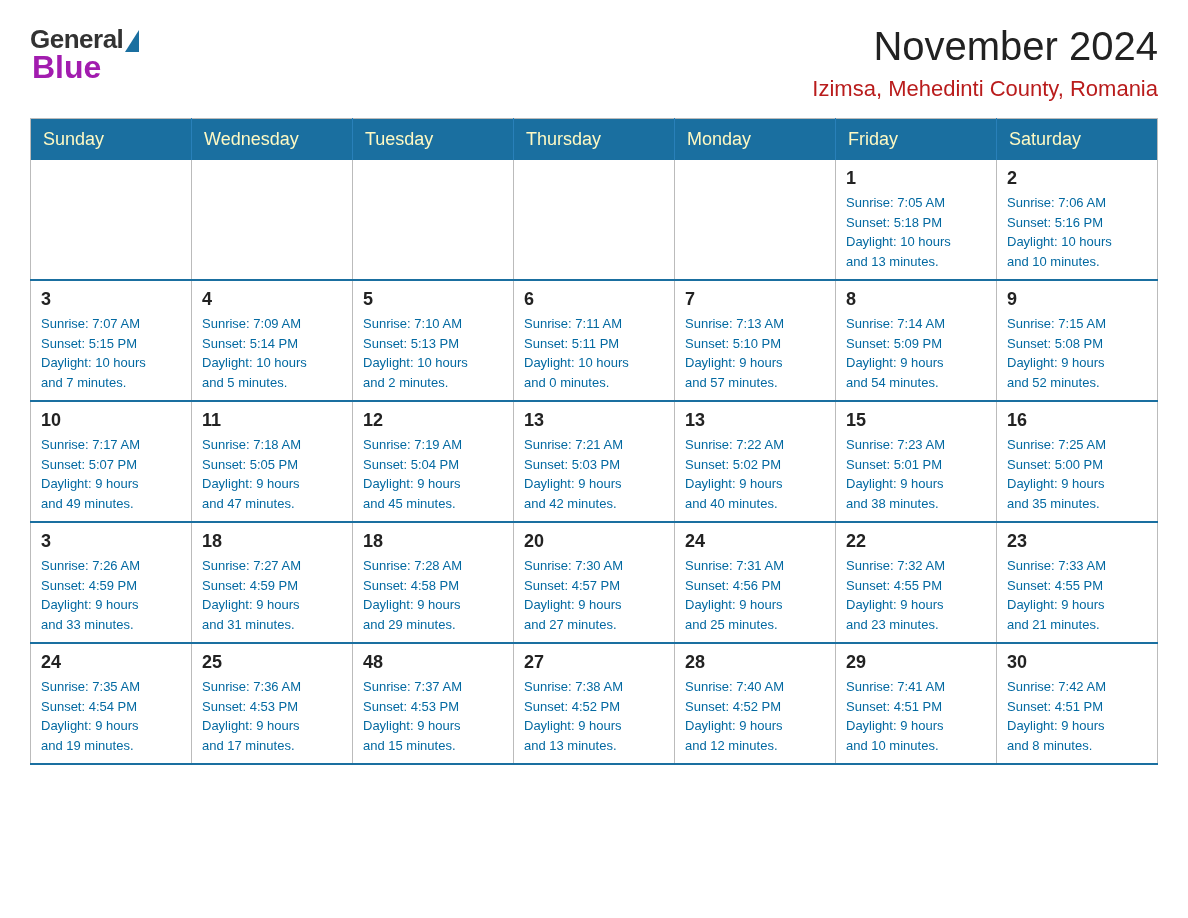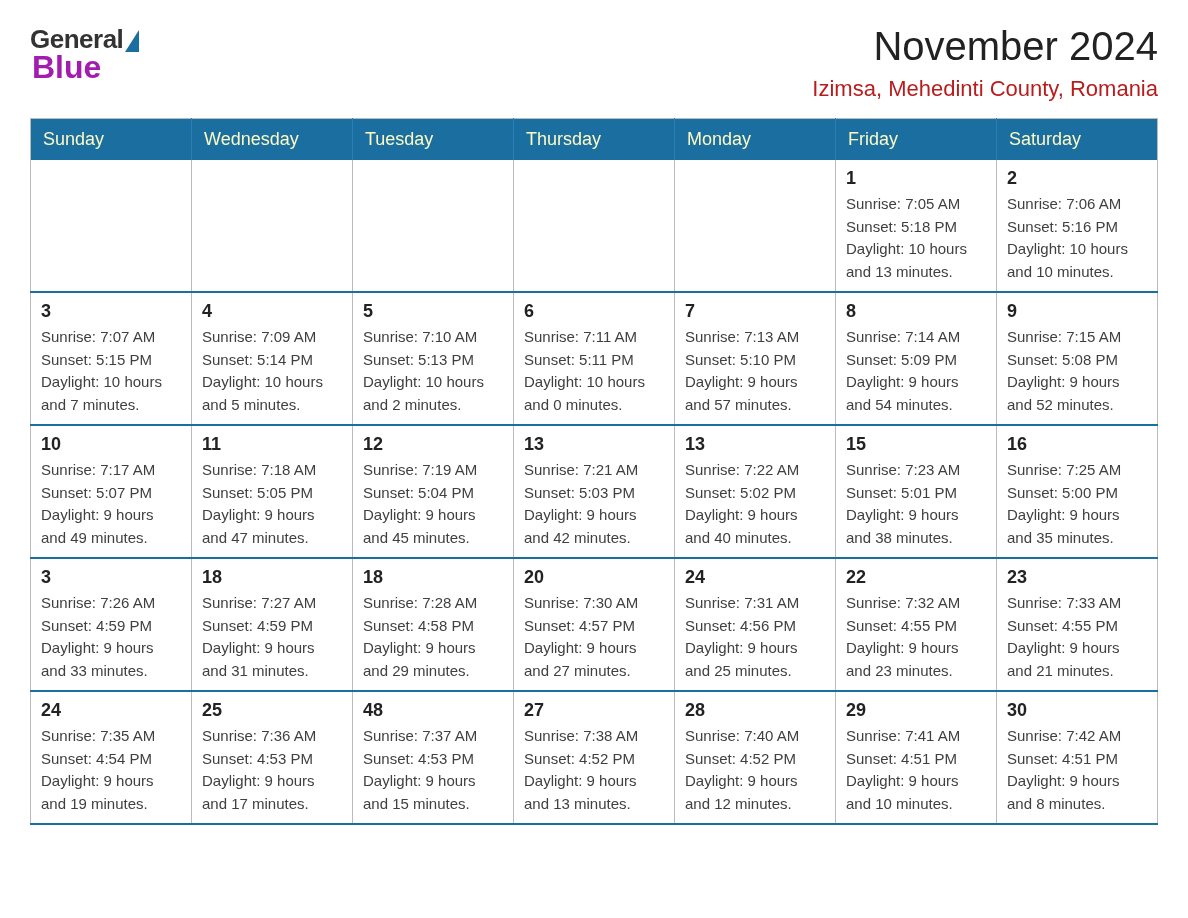--- a/index.html
+++ b/index.html
@@ -88,22 +88,22 @@
     .calendar tbody tr td:last-child {
       border-right: none;
     }
     .day-number {
       font-size: 18px;
       font-weight: bold;
       color: #222;
       margin-bottom: 4px;
     }
     .day-info {
-      font-size: 15px;
-      color: #404040;
+      font-size: 13px;
+      color: #0369a1;
       line-height: 1.5;
     }
     .empty-cell {
       background: #fff;
     }
   </style>
 </head>
 <body>
 
 <div class="header">

